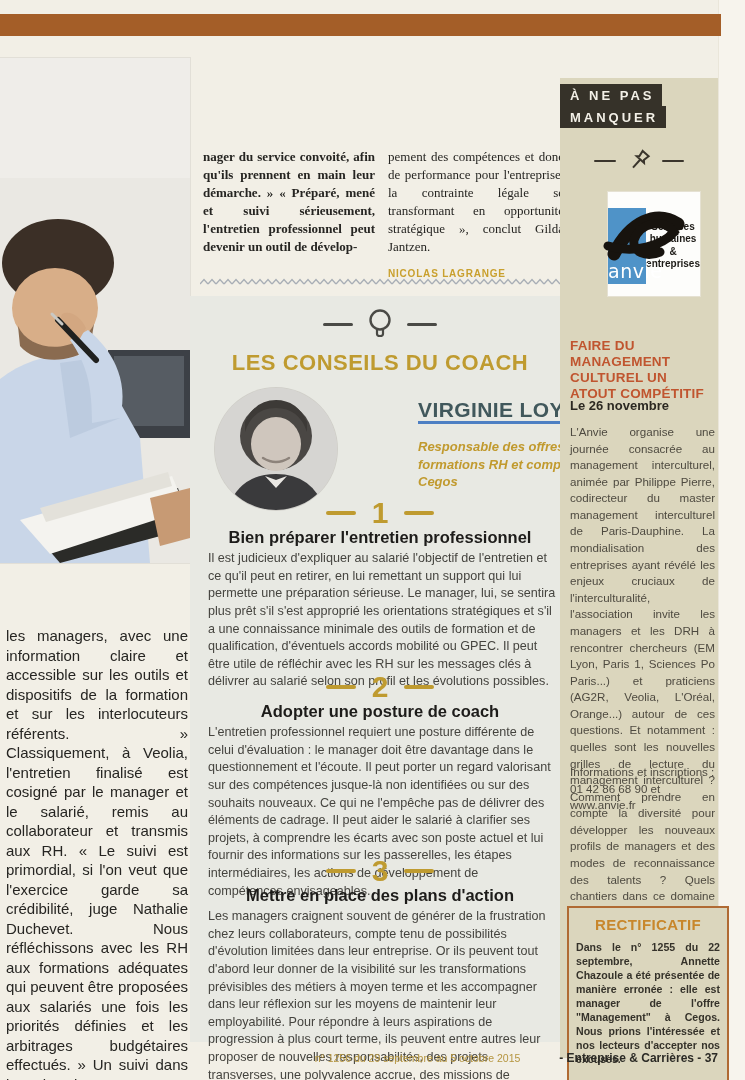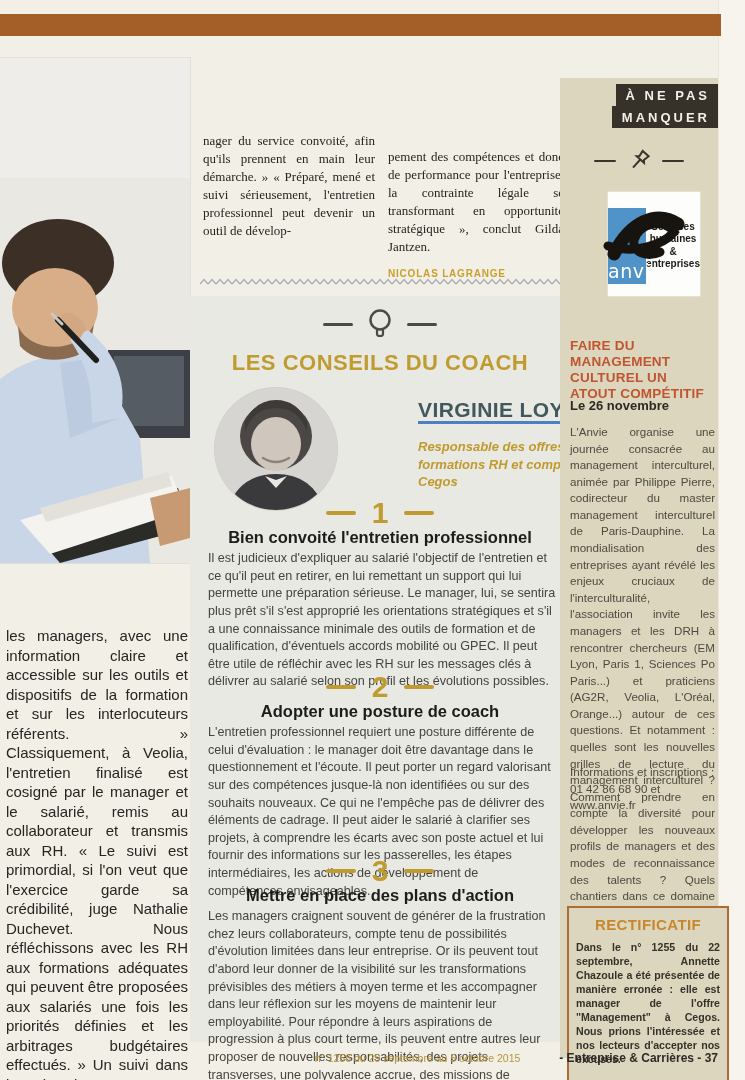--- a/index.html
+++ b/index.html
@@ -11,21 +11,21 @@
   }
   .abs{position:absolute;}
   
   .edge-strip{right:0;top:0;width:26px;height:1080px;background:#f7f4ed;border-left:1px solid #eae6da;}
   
   .top-bar{left:0;top:14px;width:721px;height:22px;background:#a45e28;}
   
   .photo{left:0;top:58px;width:190px;height:505px;background:#eae8e3;overflow:hidden;box-shadow:0 0 0 1px #e2dfd7;}
   
   .art-col{font-family:"Liberation Serif", serif;font-size:13px;line-height:1.38;color:#262522;text-align:justify;}
-  .col1{left:203px;top:132px;width:172px;}
+  .col1{left:203px;top:148px;width:172px;font-weight:bold;}
   .col2{left:388px;top:148px;width:176px;}
   .byline{left:388px;top:268px;width:176px;font-size:10px;font-weight:bold;letter-spacing:.8px;color:#c9a02e;}
   
   .zigzag{left:200px;top:278px;}
   
   .panel{left:190px;top:296px;width:380px;height:746px;background:#e8e9e3;}
   .bulb-row{left:190px;top:306px;width:380px;height:36px;display:flex;align-items:center;justify-content:center;gap:14px;}
   .dash{display:inline-block;height:3px;background:#4a4a46;width:30px;border-radius:2px;}
   .dash.gold{background:#bf9b30;height:4px;}
   .coach-title{left:190px;top:350px;width:380px;text-align:center;font-size:22px;font-weight:bold;letter-spacing:.5px;color:#bf9b30;}
@@ -37,21 +37,21 @@
   .tip-number{font-size:30px;font-weight:bold;color:#bf9b30;line-height:1;}
   .tip-heading{width:380px;text-align:center;font-size:16.5px;font-weight:bold;color:#1d1c1a;}
   .tip-body{left:208px;width:348px;font-size:12.6px;line-height:1.4;color:#45443f;text-align:left;}
   .n1{left:190px;top:498px;}  .h1{left:190px;top:528px;}  .b1{top:550px;}
   .n2{left:190px;top:672px;}  .h2{left:190px;top:702px;}  .b2{top:724px;}
   .n3{left:190px;top:856px;}  .h3{left:190px;top:886px;}  .b3{top:908px;}
   
   .left-col{left:6px;top:626px;width:182px;font-family:Liberation Sans, sans-serif;font-size:15px;line-height:1.3;color:#262522;text-align:justify;}
   
   .sidebar{left:560px;top:78px;width:158px;height:980px;background:#dbd6bd;}
-  .label-wrap{left:560px;top:84px;width:158px;text-align:right;}
+  .label-wrap{left:560px;top:84px;width:158px;text-align:left;}
   .label-box{display:inline-block;background:#363229;color:#f3f0e7;font-weight:bold;font-size:13px;letter-spacing:3px;padding:4px 8px 3px 10px;}
   .pin-row{left:560px;top:146px;width:158px;height:30px;display:flex;align-items:center;justify-content:center;gap:10px;}
   .dash.dark{background:#3a352c;width:22px;height:2.5px;}
   .anvie-card{left:608px;top:192px;width:92px;height:104px;background:#fdfdfb;box-shadow:0 0 0 1px #e5e1d2;display:flex;flex-direction:row;align-items:center;}
   .anvie-square{margin-top:4px;width:82px;height:76px;background:#4f93c8;position:relative;}
   .anvie-word{position:absolute;bottom:2px;width:100%;text-align:center;color:#fff;font-size:19px;letter-spacing:.5px;font-family:"DejaVu Sans", sans-serif;}
   .anvie-tag{font-size:10px;font-weight:bold;color:#1d1b17;line-height:1.25;text-align:center;margin-top:3px;}
   .event-title{left:570px;top:338px;width:142px;font-size:13.5px;font-weight:bold;color:#c0552f;line-height:1.18;letter-spacing:.2px;}
   .event-date{left:570px;top:398px;width:142px;font-size:13px;font-weight:bold;color:#2c2922;}
   .event-body{left:570px;top:424px;width:145px;font-size:11.6px;line-height:1.43;color:#4e4a40;text-align:justify;}
@@ -140,21 +140,21 @@
 </div>
 <div class="abs expert-name">VIRGINIE LOYE</div>
 <div class="abs name-rule"></div>
 <div class="abs expert-role">Responsable des offres de formations RH et compétences de Cegos</div>
 
 <div class="abs tip-num-row n1">
   <span class="dash gold"></span>
   <span class="tip-number">1</span>
   <span class="dash gold"></span>
 </div>
-<div class="abs tip-heading h1">Bien convoité l'entretien professionnel</div>
+<div class="abs tip-heading h1">Bien préparer l'entretien professionnel</div>
 <div class="abs tip-body b1">Il est judicieux d'expliquer au salarié l'objectif de l'entretien et ce qu'il peut en retirer, en lui remettant un support qui lui permette une préparation sérieuse. Le manager, lui, se sentira plus prêt s'il s'est approprié les orientations stratégiques et s'il a une connaissance minimale des outils de formation et de qualification, d'éventuels accords mobilité ou GPEC. Il peut être utile de réfléchir avec les RH sur les messages clés à délivrer au salarié selon son profil et les évolutions possibles.</div>
 
 <div class="abs tip-num-row n2">
   <span class="dash gold"></span>
   <span class="tip-number">2</span>
   <span class="dash gold"></span>
 </div>
 <div class="abs tip-heading h2">Adopter une posture de coach</div>
 <div class="abs tip-body b2">L'entretien professionnel requiert une posture différente de celui d'évaluation : le manager doit être davantage dans le questionnement et l'écoute. Il peut porter un regard valorisant sur des compétences jusque-là non identifiées ou sur des souhaits nouveaux. Ce qui ne l'empêche pas de délivrer des éléments de cadrage. Il peut aider le salarié à clarifier ses projets, à comprendre les écarts avec son poste actuel et lui fournir des informations sur les passerelles, les étapes intermédiaires, les actions de développement de compétences envisageables.</div>
 

